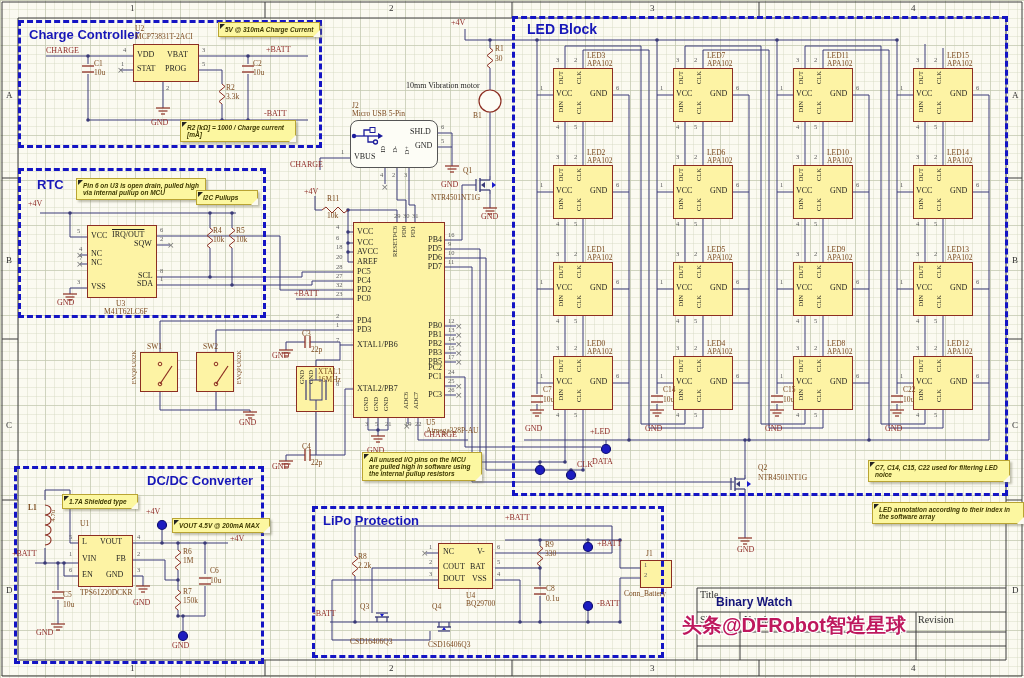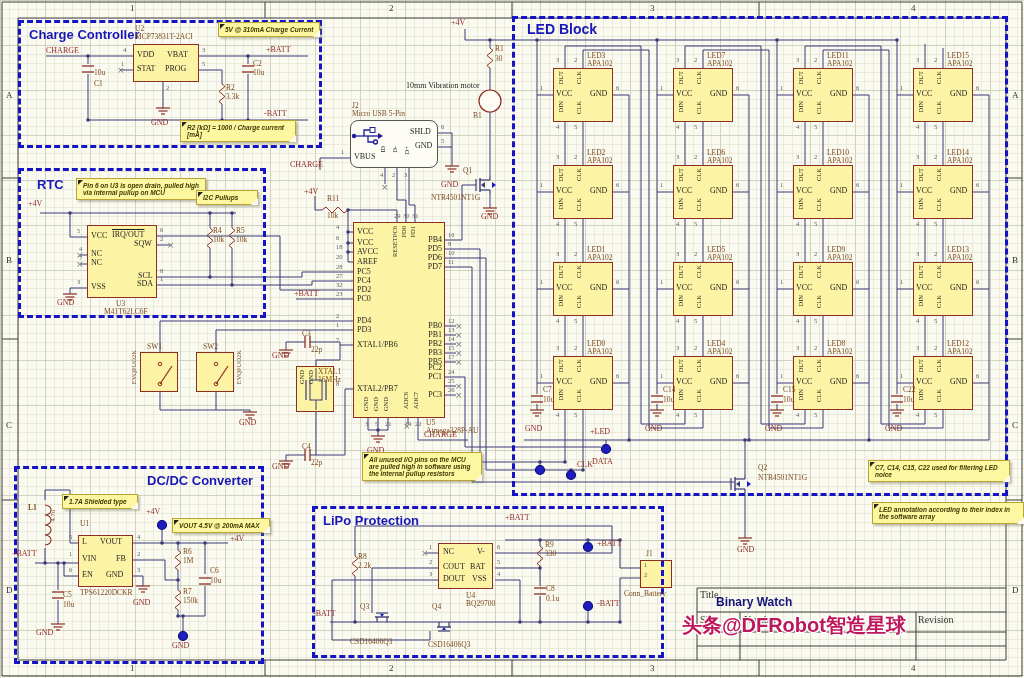--- a/index.html
+++ b/index.html
@@ -891,21 +891,21 @@
     <div class="lbl ref" style="left: 135px; top: 33px;">MCP73831T-2ACI</div>
     <div class="lbl pin" style="left: 137px; top: 51px;">VDD</div>
     <div class="lbl pin" style="left: 167px; top: 51px;">VBAT</div>
     <div class="lbl pin" style="left: 137px; top: 65px;">STAT</div>
     <div class="lbl pin" style="left: 165px; top: 65px;">PROG</div>
     <div class="lbl num" style="left: 123px; top: 47px;">4</div>
     <div class="lbl num" style="left: 202px; top: 47px;">3</div>
     <div class="lbl num" style="left: 202px; top: 61px;">5</div>
     <div class="lbl num" style="left: 121px; top: 61px;">1</div>
     <div class="lbl num" style="left: 166px; top: 85px;">2</div>
-    <div class="lbl ref" style="left: 94px; top: 60px; margin-top: 20px;">C1</div>
+    <div class="lbl ref" style="left: 94px; top: 60px;">C1</div>
     <div class="lbl ref" style="left: 94px; top: 69px;">10u</div>
     <div class="lbl ref" style="left: 253px; top: 60px;">C2</div>
     <div class="lbl ref" style="left: 253px; top: 69px;">10u</div>
     <div class="lbl ref" style="left: 226px; top: 84px;">R2</div>
     <div class="lbl ref" style="left: 226px; top: 93px;">3.3k</div>
     <div class="lbl net" style="left: 28px; top: 200px;">+4V</div>
     <div class="lbl net" style="left: 57px; top: 299px;">GND</div>
     <div class="lbl pin" style="left: 91px; top: 232px;">VCC</div>
     <div class="lbl pin ovl" style="left: 112px; top: 231px;">IRQ/OUT</div>
     <div class="lbl pin" style="left: 134px; top: 240px;">SQW</div>

